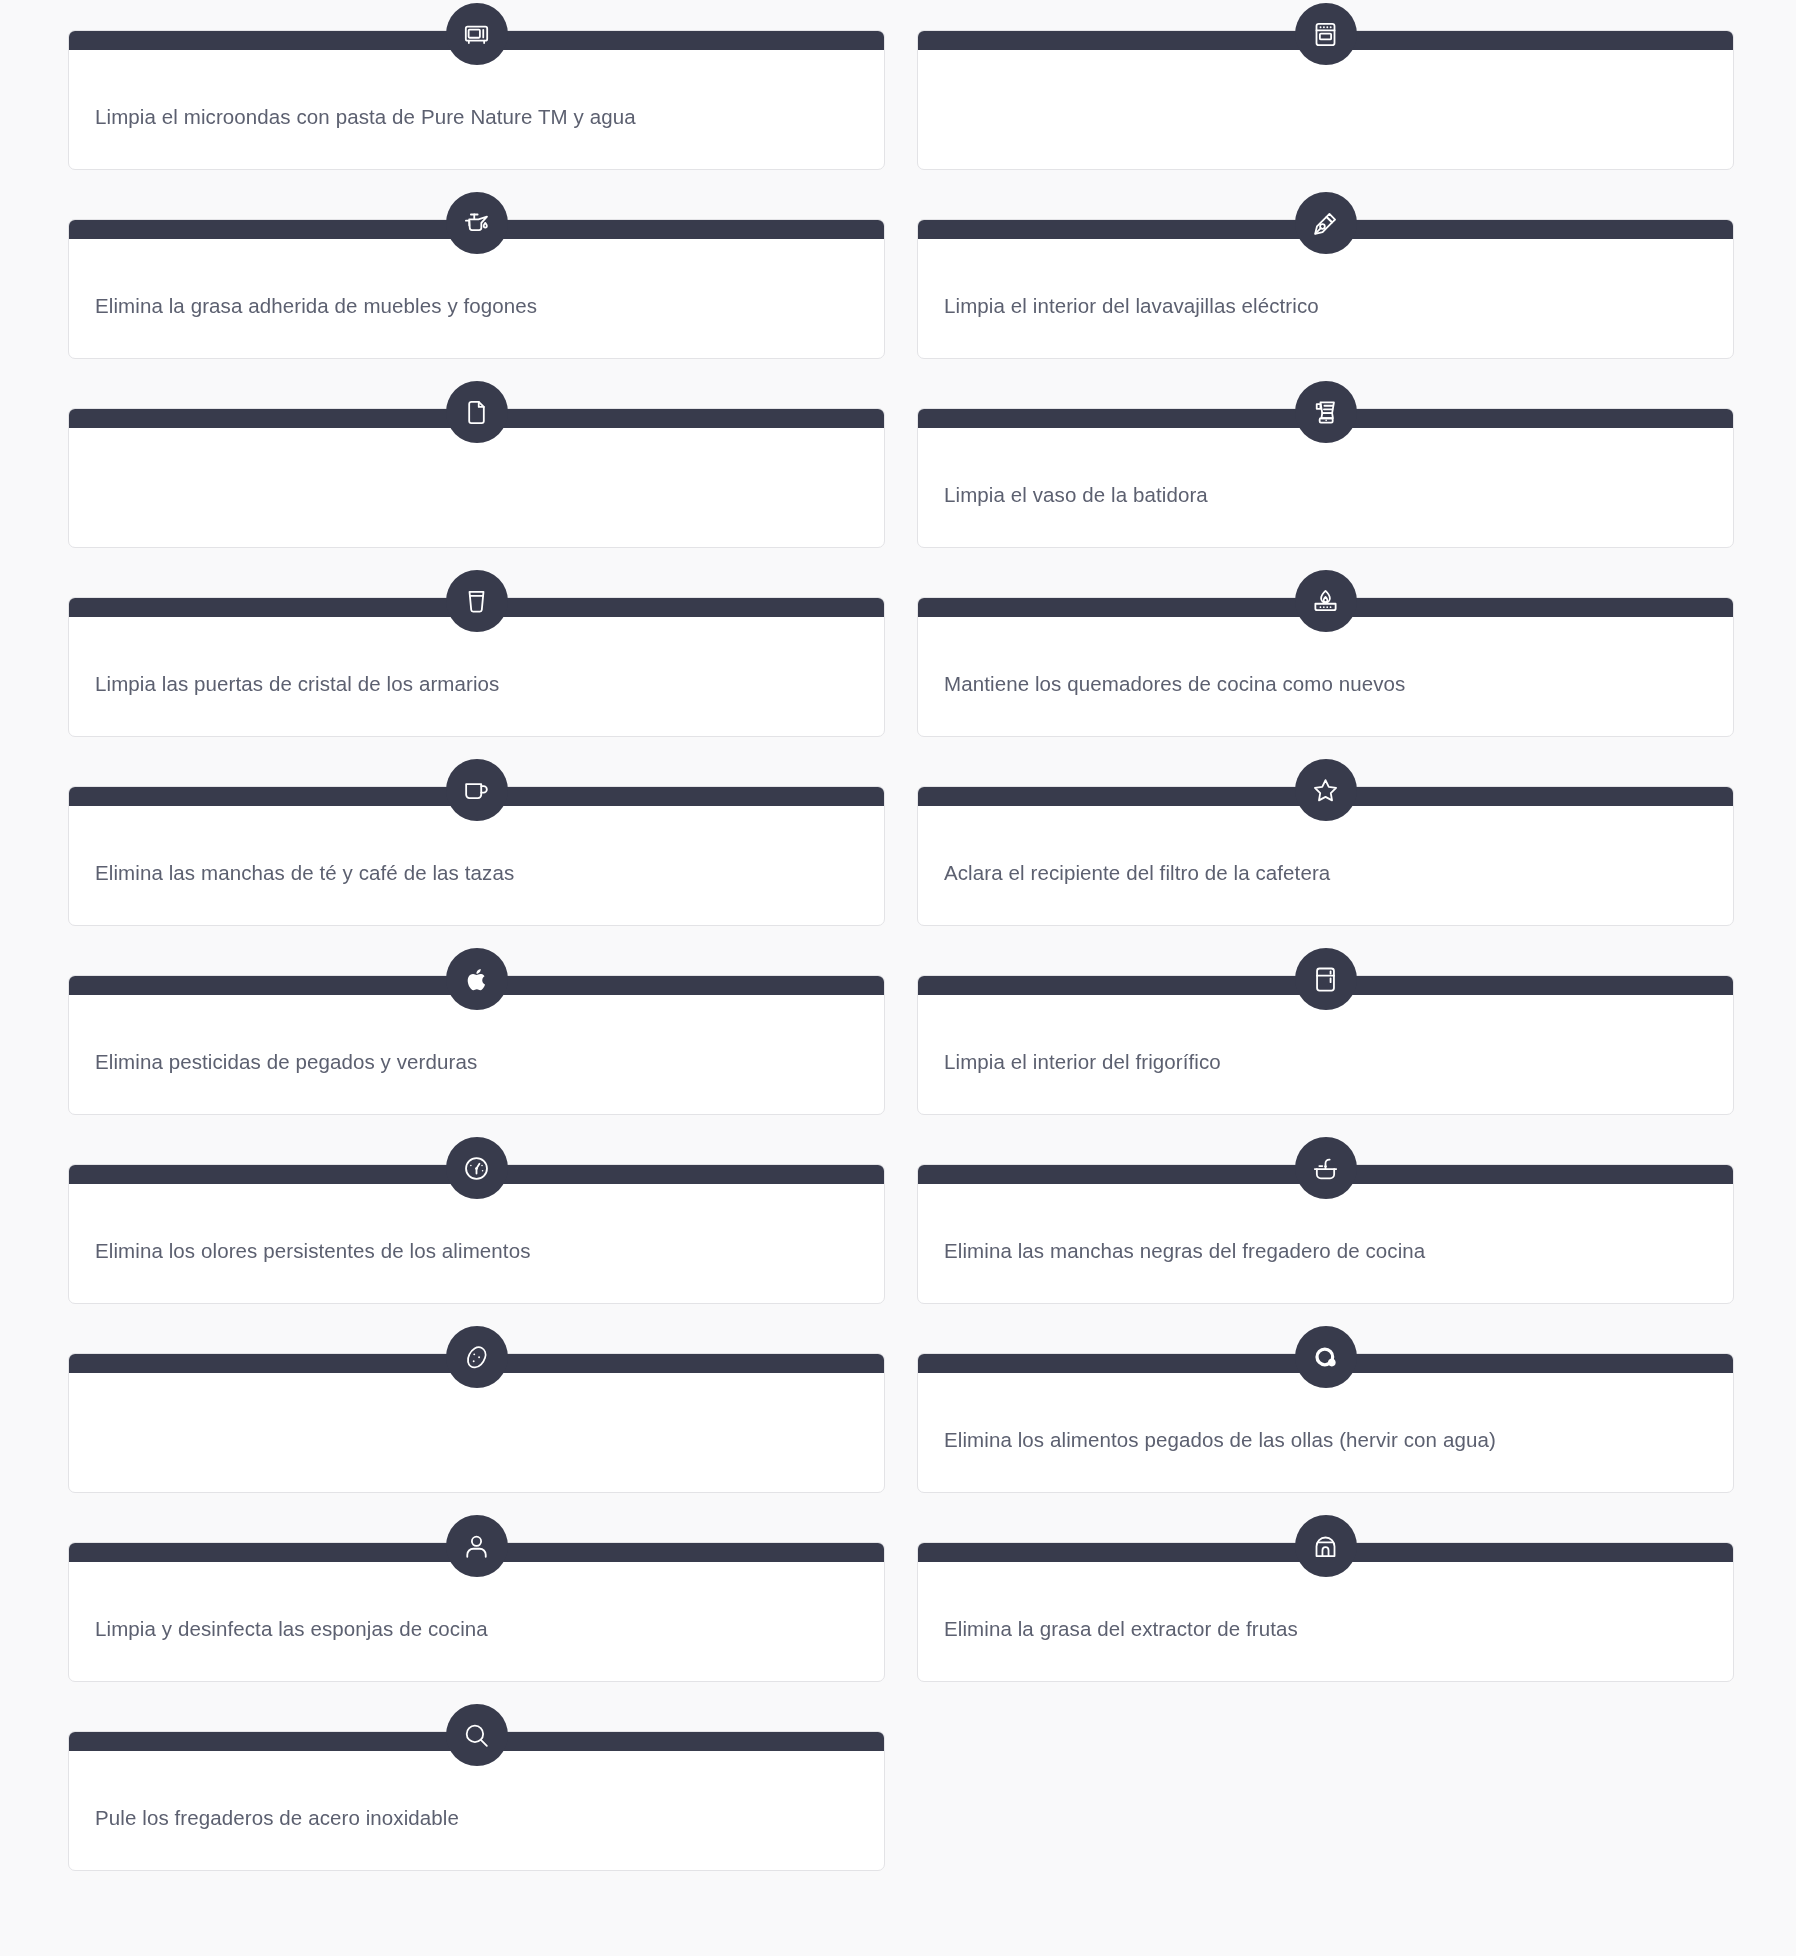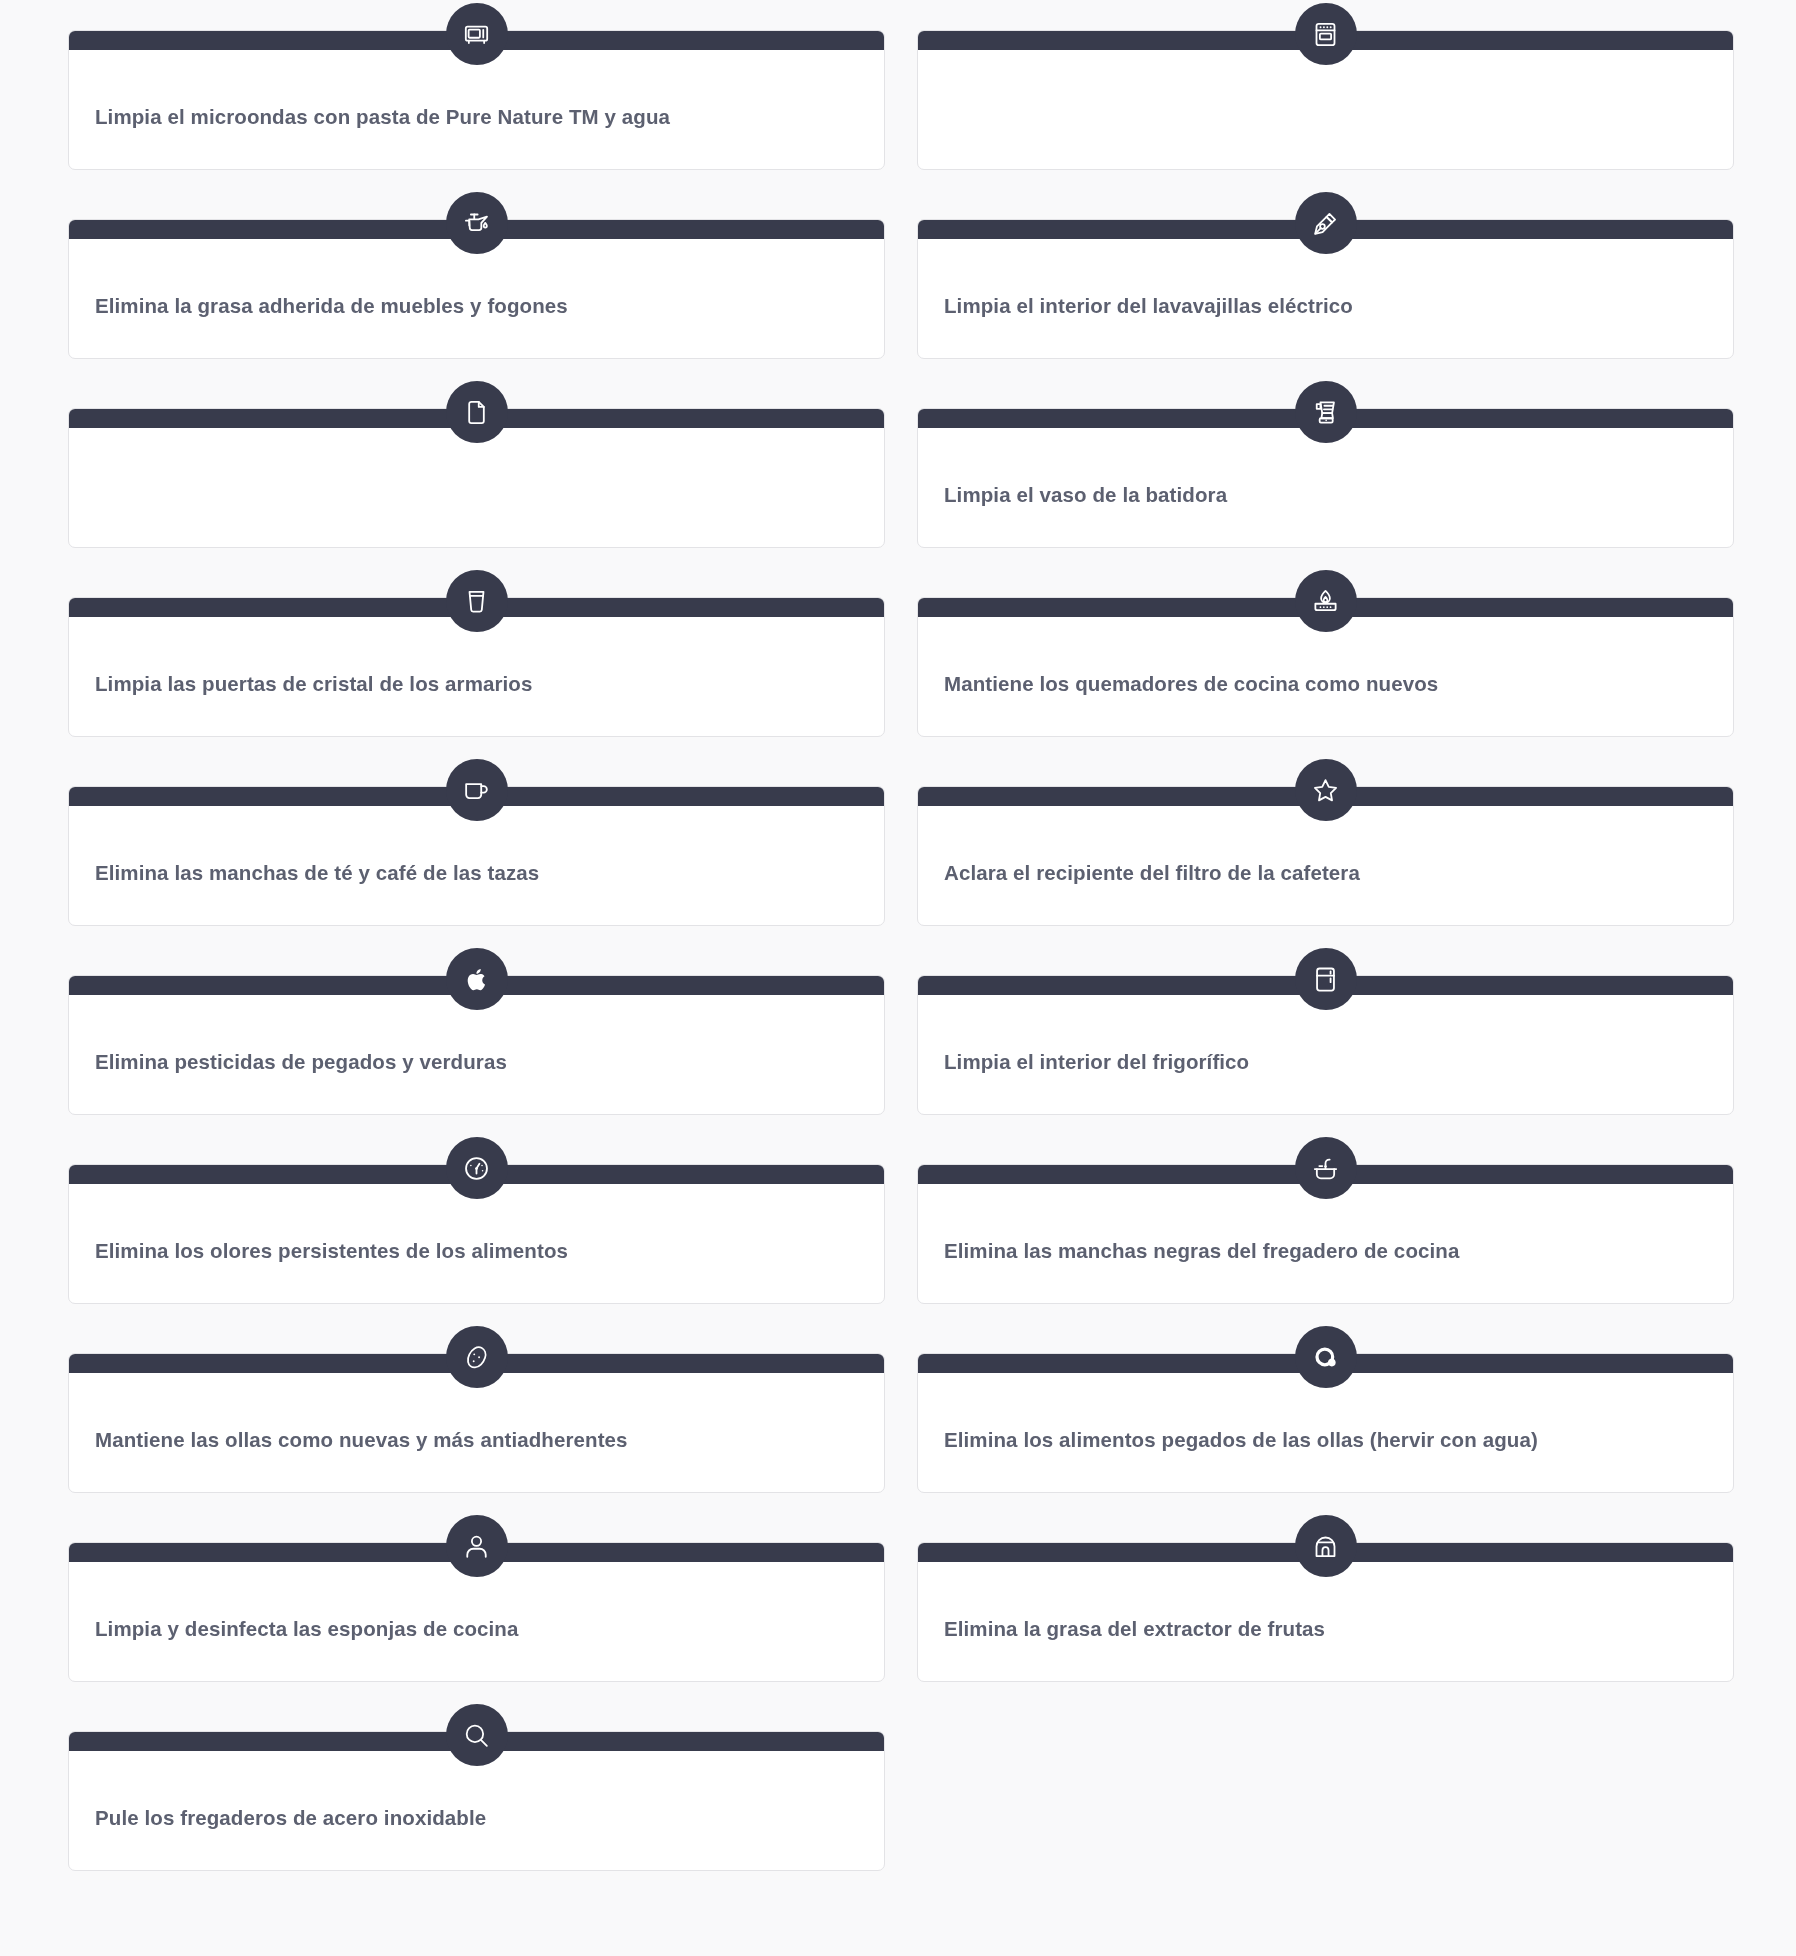--- a/index.html
+++ b/index.html
@@ -59,21 +59,21 @@
     height: 27px;
     display: block;
   }
   .card-text {
     font-size: 20.5px;
     color: #5c6070;
     line-height: 1.35;
     padding: 0 26px;
     margin-top: 16px;
     letter-spacing: 0.1px;
-    font-weight: 700;
+    font-weight: 400;
   }
 </style>
 </head>
 <body>
 
 <div id="page">
   <div class="grid">
       <div class="card">
         <div class="card-bar"></div>
         <div class="card-badge">
@@ -247,21 +247,20 @@
       <div class="card">
         <div class="card-bar"></div>
         <div class="card-badge">
           <svg viewBox="0 0 24 24" fill="none" stroke="#fff" stroke-width="1.6" stroke-linecap="round" stroke-linejoin="round">
             <path d="M16.4 3.3c3 1.6 4.4 5.3 3.2 9-1.3 4.2-5 8.2-8.9 8.5-3 .25-5.6-1.8-6.2-4.9-.8-4.2 2-9.6 5.8-11.9 2-1.2 4.2-1.5 6.1-.7z"></path>
             <circle cx="10" cy="9.2" r="0.85" fill="#fff" stroke="none"></circle>
             <circle cx="14.3" cy="11.8" r="0.85" fill="#fff" stroke="none"></circle>
             <circle cx="9.5" cy="15.4" r="0.85" fill="#fff" stroke="none"></circle>
           </svg>
         </div>
-        <div class="card-text">Mantiene las ollas como nuevas y más antiadherentes</div>
       </div>
       <div class="card">
         <div class="card-bar"></div>
         <div class="card-badge">
           <svg viewBox="0 0 24 24" fill="#fff" stroke="none">
             <path d="M11.4 3.1a8.4 8.4 0 1 0 0 16.8 8.4 8.4 0 0 0 0-16.8zm0 2.9a5.5 5.5 0 1 1 0 11 5.5 5.5 0 0 1 0-11z"></path>
             <circle cx="17.6" cy="16.5" r="3.4"></circle>
           </svg>
         </div>
         <div class="card-text">Elimina los alimentos pegados de las ollas (hervir con agua)</div>

